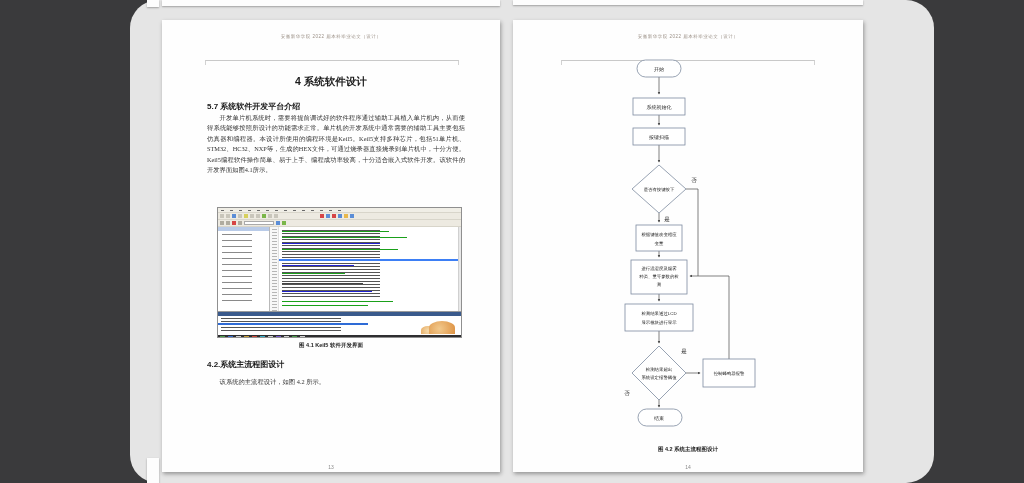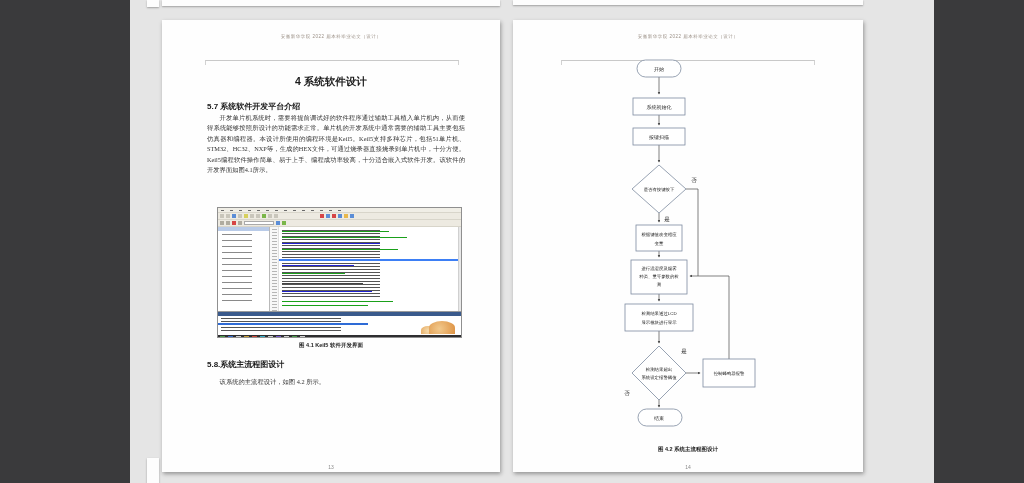--- a/index.html
+++ b/index.html
@@ -1,19 +1,19 @@
 <!DOCTYPE html>
 <html><head>
 <meta charset="utf-8">
 <style>
   * { margin:0; padding:0; box-sizing:border-box; }
   html,body { width:1024px; height:483px; overflow:hidden; }
   body { background:#3a3a3c; position:relative; font-family:"Liberation Sans", sans-serif; }
 
-  .viewport { position:absolute; left:130px; top:0; width:804px; height:483px; background:#e5e5e5; }
+  .viewport { position:absolute; left:130px; top:0; width:804px; height:483px; background:#e5e5e5;border-radius:28px; }
 
   .page-frag { position:absolute; background:#fdfdfd; box-shadow:0 1px 2px rgba(0,0,0,.3); }
   .sliver-top    { left:17px; top:0; width:12px; height:7px; }
   .sliver-bottom { left:17px; top:458px; width:12px; height:25px; }
   .frag-left     { left:32px; top:0; width:338px; height:6px; }
   .frag-right    { left:383px; top:0; width:350px; height:5px; }
 
   .page { position:absolute; top:20px; height:452px; background:#fefefe;
           box-shadow:1px 2px 4px rgba(0,0,0,.35); color:#2b2b2b; }
   .page-left  { left:32px;  width:338px; }
@@ -133,21 +133,21 @@
         <div class="k-out-sel"></div>
         <div class="k-blob2"></div>
         <div class="k-blob1"></div>
       </div>
       <div class="k-taskbar">
         <i style="background:#4b9e4b"></i><i style="background:#3a6fd0"></i><i style="background:#d0d0d0"></i><i style="background:#c8a03a"></i><i style="background:#d04b3a"></i><i style="background:#3ab0c8"></i><i style="background:#d0d0d0"></i><i style="background:#7a5bd0"></i><i style="background:#d0d0d0"></i><i style="background:#4b9e4b"></i><i style="background:#d0d0d0"></i>
       </div>
     </div>
 
     <div class="fig-caption cap1">图 4.1 Keil5 软件开发界面</div>
-    <div class="sec-head sec2">5.8.系统主流程图设计</div>
+    <div class="sec-head sec2">4.2.系统主流程图设计</div>
     <div class="para para2">该系统的主流程设计，如图 4.2 所示。</div>
     <div class="pagenum">13</div>
   </div>
 
   <div class="page page-right">
     <div class="hdr-text">安徽新华学院 2022 届本科毕业论文（设计）</div>
     <div class="hdr-rule"></div>
 
     <svg class="flow-svg" width="350" height="396" viewBox="0 0 350 396">
       <defs>

